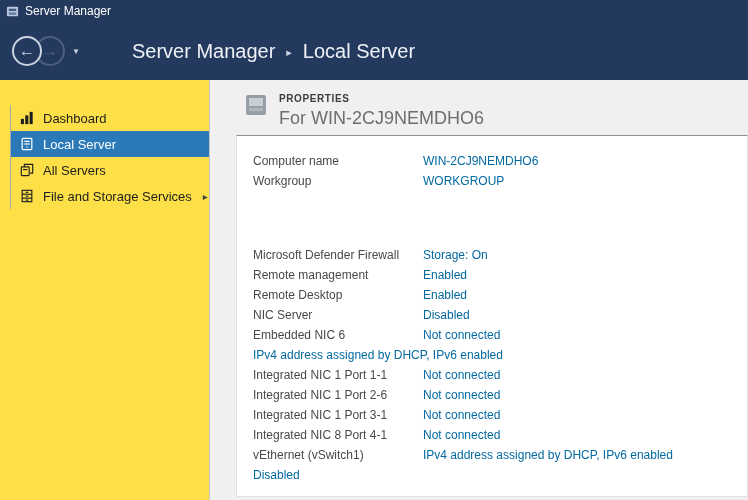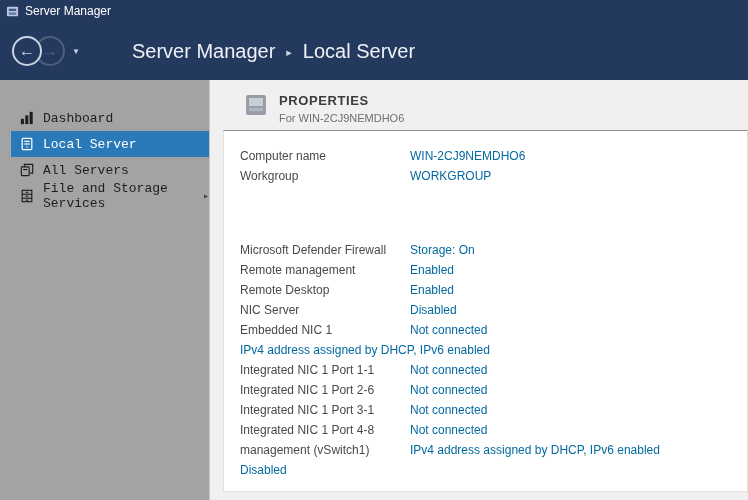--- a/index.html
+++ b/index.html
@@ -37,45 +37,44 @@
   .caret { color:#ccd4e2; font-size:8px; margin-left:7px; cursor:pointer; }
   .breadcrumb { margin-left:52px; display:flex; align-items:center; gap:11px; }
   .crumb-root, .crumb-current { font-size:20px; font-weight:normal; color:#eef1f6; }
   .crumb-root { cursor:pointer; }
   .crumb-sep { font-size:11px; color:#cfd6e2; padding-top:2px; }
 
   
   .main { display:flex; height:420px; }
 
   .sidebar {
-    width:210px; background:#a3a3a3; border-right:1px solid #c6c6c6;
+    width:210px; background:#fde047; border-right:1px solid #c6c6c6;
     flex:0 0 210px;
-    font-family:Liberation Mono, monospace;
   }
   .nav-list { margin:25px 0 0 10px; border-left:1px solid #a8a8a8; }
   .nav-item {
     height:26px; display:flex; align-items:center; gap:9px;
     padding-left:9px; font-size:13px; color:#1e1e1e; cursor:pointer;
   }
   .nav-item svg { flex:0 0 auto; }
   .nav-item.selected { background:#2a79b8; color:#ffffff; }
   .nav-chevron { margin-left:2px; font-size:10px; color:#444444; }
 
   .content { flex:1; background:#f0f0f0; overflow:hidden; }
 
   
   .props-header { display:flex; align-items:flex-start; gap:12px; margin:13px 0 0 35px; }
   .props-title {
-    font-size:13px; font-weight:bold; color:#3c3c3c; letter-spacing:0.6px;
-  }
-  .props-subtitle { font-size:11px; color:#6e6e6e; margin-top:4px; }
+    font-size:10px; font-weight:bold; color:#3c3c3c; letter-spacing:0.6px;
+  }
+  .props-subtitle { font-size:18px; color:#6e6e6e; margin-top:4px; }
 
   
   .panel {
-    margin-left:13px; margin-top:6px; height:362px;
+    margin-left:26px; margin-top:6px; height:362px;
     background:#ffffff;
     border:1px solid #e0e0e0; border-top:1px solid #8f8f8f;
     padding:15px 0 0 16px; overflow:hidden;
   }
   .prop-row { display:flex; height:20px; align-items:center; font-size:12px; }
   .prop-label { width:170px; color:#494949; flex:0 0 170px; }
   .prop-value { color:#0369a1; text-decoration:none; cursor:pointer; white-space:nowrap; }
   .group-spacer { height:54px; }
 </style>
 </head>
@@ -198,44 +197,44 @@
       </div>
       <div class="prop-row">
         <span class="prop-label">Remote Desktop</span>
         <a class="prop-value">Enabled</a>
       </div>
       <div class="prop-row">
         <span class="prop-label">NIC Server</span>
         <a class="prop-value">Disabled</a>
       </div>
       <div class="prop-row">
-        <span class="prop-label">Embedded NIC 1</span>
+        <span class="prop-label">Embedded NIC 6</span>
         <a class="prop-value">Not connected</a>
       </div>
       <div class="prop-row">
         <a class="prop-value">IPv4 address assigned by DHCP, IPv6 enabled</a>
       </div>
       <div class="prop-row">
         <span class="prop-label">Integrated NIC 1 Port 1-1</span>
         <a class="prop-value">Not connected</a>
       </div>
       <div class="prop-row">
         <span class="prop-label">Integrated NIC 1 Port 2-6</span>
         <a class="prop-value">Not connected</a>
       </div>
       <div class="prop-row">
         <span class="prop-label">Integrated NIC 1 Port 3-1</span>
         <a class="prop-value">Not connected</a>
       </div>
       <div class="prop-row">
-        <span class="prop-label">Integrated NIC 1 Port 4-8</span>
-        <a class="prop-value">Not connected</a>
-      </div>
-      <div class="prop-row">
-        <span class="prop-label">management (vSwitch1)</span>
+        <span class="prop-label">Integrated NIC 8 Port 4-1</span>
+        <a class="prop-value">Not connected</a>
+      </div>
+      <div class="prop-row">
+        <span class="prop-label">vEthernet (vSwitch1)</span>
         <a class="prop-value">IPv4 address assigned by DHCP, IPv6 enabled</a>
       </div>
       <div class="prop-row">
         <a class="prop-value">Disabled</a>
       </div>
 
     </div>
   </div>
 </div>
 

